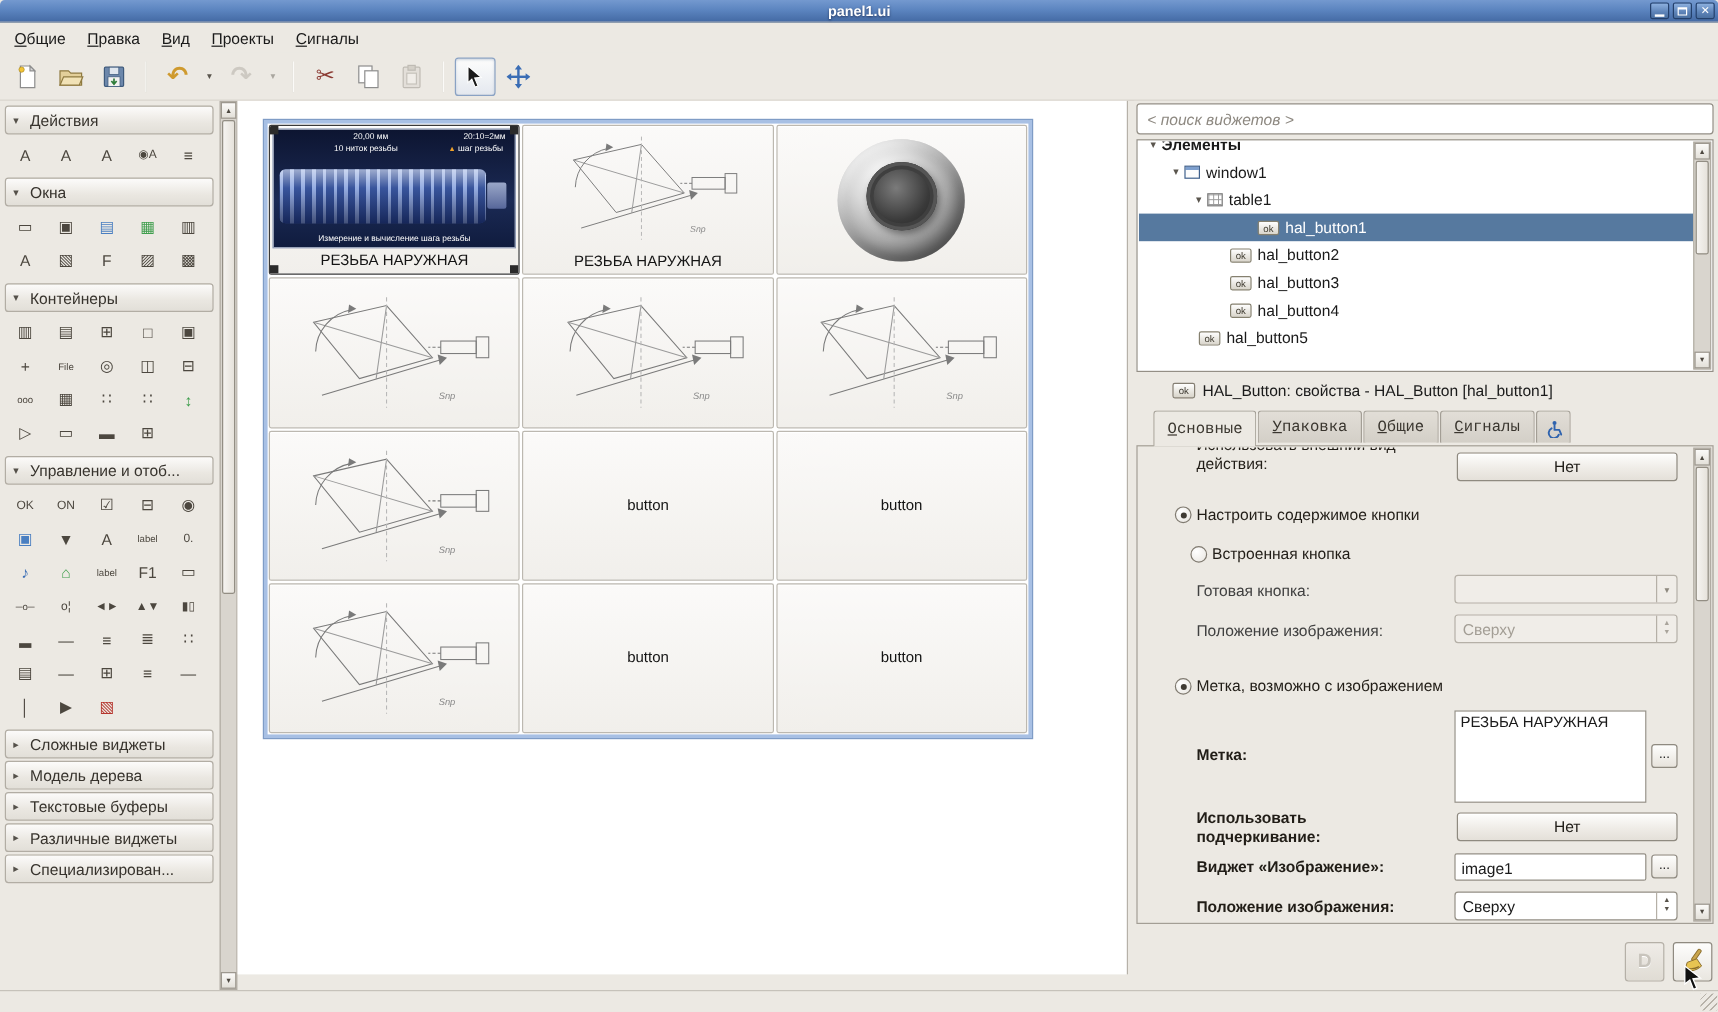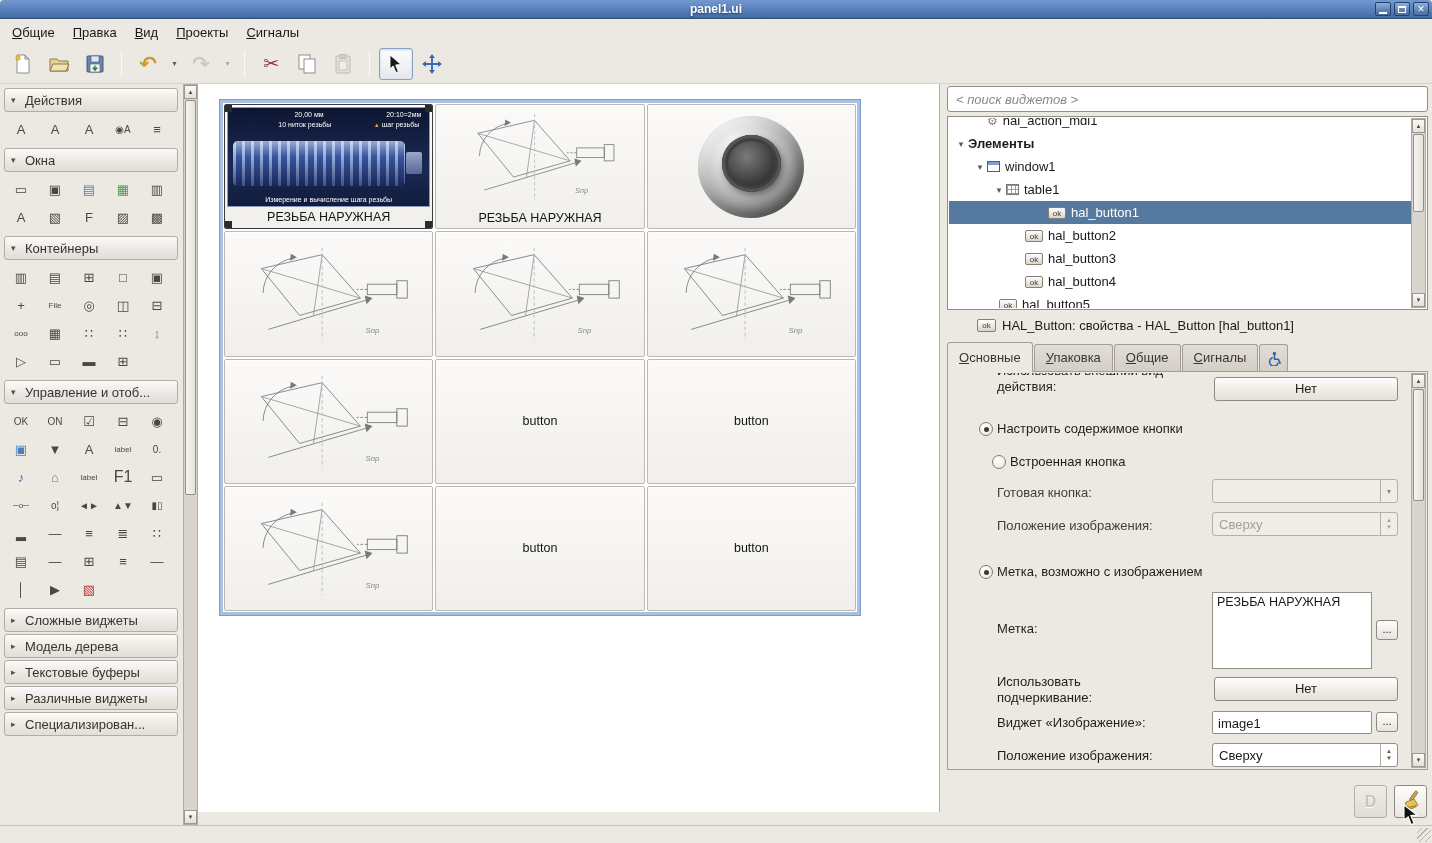--- a/index.html
+++ b/index.html
@@ -128,36 +128,36 @@
   .tree-icon.icon-button-icon::after {content:"ok"; position:absolute; left:0; right:0; top:0;
     text-align:center; font-size:8px; line-height:11px; color:#3f3b30;}
   #treebox .sb {right:1px; top:1px; bottom:1px; width:15px;}
 
   .props-header {position:absolute; left:5px; top:234px; display:flex; gap:6px; align-items:center;padding-left:27px;}
   .icon-okbtn {width:19px; height:13px; border:1px solid #857f73; border-radius:2px;
     background:linear-gradient(#fffffe,#d8d4ca); position:relative; flex:none;}
   .icon-okbtn::after {content:"ok"; position:absolute; left:0; right:0; top:0; text-align:center;
     font-size:8px; line-height:12px; color:#3c382f;}
 
-  .tabs {position:absolute; left:2px; top:258px; height:30px; display:flex; align-items:center; z-index:2;}
+  .tabs {position:absolute; left:16px; top:258px; height:30px; display:flex; align-items:flex-start; z-index:2;font-family:Liberation Mono, monospace;}
   .tab {height:27px; padding:0 11px; line-height:26px; display:inline-block;
     background:linear-gradient(180deg,#e2ded7,#d3cfc7); border:1px solid #a39e95; border-bottom:none;
     border-radius:3px 3px 0 0; margin-right:1px; color:#3a362f; cursor:default;}
   .tab::first-letter {text-decoration:underline;}
   .tab.active {height:30px; line-height:29px; background:#ece9e3;}
   .tab.tab-icon {padding:2px 6px 0; display:flex; align-items:center;}
 
   .props-box {position:absolute; left:2px; top:287px; width:481px; height:399px;
     border:1px solid #a39e95; background:#ece9e3;}
   .props-clip {position:absolute; left:1px; top:1px; right:17px; bottom:1px; overflow:hidden;}
   .props-box .sb {right:1px; top:1px; bottom:1px; width:15px;}
 
   .prop-label {position:absolute; left:48px; font-size:13px; color:#211d17; line-height:16px;}
   .prop-label.dis {color:#404040;}
-  .prop-label.b {font-weight:normal;}
+  .prop-label.b {font-weight:bold;}
   .gtk-btn {position:absolute; height:24px; border:1px solid #8f8a80; border-radius:3px;
     background:linear-gradient(180deg,#fefefd,#efece7 55%,#e4e0d9); box-shadow:inset 0 1px 0 #fff;
     text-align:center; line-height:22px; font-size:13px; color:#1f1c17; cursor:default;}
   .mini-btn {position:absolute; width:22px; height:20px; border:1px solid #8f8a80; border-radius:3px;
     background:linear-gradient(180deg,#fefefd,#e7e3dc); text-align:center; line-height:16px; font-size:11px; cursor:default;}
   .radio {position:absolute; width:14px; height:14px; border:1px solid #807b71; border-radius:50%;
     background:radial-gradient(circle at 35% 30%, #fff, #e8e5df); cursor:default;}
   .radio.checked::after {content:""; position:absolute; left:4px; top:4px; width:5px; height:5px;
     border-radius:50%; background:#3f3b34;}
   .radio-label {position:absolute; font-size:13px; color:#211d17;}
@@ -379,21 +379,21 @@
           <span class="pal-icon" style="font-size: 13px;">⊟</span>
           <span class="pal-icon" style="font-size: 13px;">◉</span>
           <span class="pal-icon" style="font-size: 13px; color: rgb(74, 127, 193);">▣</span>
           <span class="pal-icon" style="font-size: 13px;">▼</span>
           <span class="pal-icon" style="font-size: 13px;">A</span>
           <span class="pal-icon" style="font-size: 8px;">label</span>
           <span class="pal-icon" style="font-size: 10px;">0.</span>
           <span class="pal-icon" style="font-size: 13px; color: rgb(58, 109, 181);">♪</span>
           <span class="pal-icon" style="font-size: 13px; color: rgb(63, 158, 77);">⌂</span>
           <span class="pal-icon" style="font-size: 8px;">label</span>
-          <span class="pal-icon" style="font-size: 16px;">F1</span>
+          <span class="pal-icon" style="font-size: 13px;">F1</span>
           <span class="pal-icon" style="font-size: 13px;">▭</span>
           <span class="pal-icon" style="font-size: 8px;">─o─</span>
           <span class="pal-icon" style="font-size: 10px;">o¦</span>
           <span class="pal-icon" style="font-size: 10px;">◄►</span>
           <span class="pal-icon" style="font-size: 10px;">▲▼</span>
           <span class="pal-icon" style="font-size: 10px;">▮▯</span>
           <span class="pal-icon" style="font-size: 13px;">▂</span>
           <span class="pal-icon" style="font-size: 13px;">—</span>
           <span class="pal-icon" style="font-size: 13px;">≡</span>
           <span class="pal-icon" style="font-size: 13px;">≣</span>
@@ -523,25 +523,20 @@
       </div>
     </div>
 </div>
 
 <div id="rightpanel">
   <input class="search-entry" readonly="" value="&lt; поиск виджетов &gt;" style="">
 
   <div id="treebox">
     <div class="tree-viewport">
       <div class="tree-rows">
-  <div class="tree-row" style="padding-left: 24px;">
-    <span class="tree-expander"></span>
-    <span class="tree-icon icon-gears-icon"></span>
-    <span class="tree-label">hal_action_mdi1</span>
-  </div>
 
   <div class="tree-row" style="padding-left: 5px;">
     <span class="tree-expander">▾</span>
 
     <span class="tree-label" style="font-weight: bold;">Элементы</span>
   </div>
 
   <div class="tree-row" style="padding-left: 24px;">
     <span class="tree-expander">▾</span>
     <span class="tree-icon icon-window-icon"></span>

